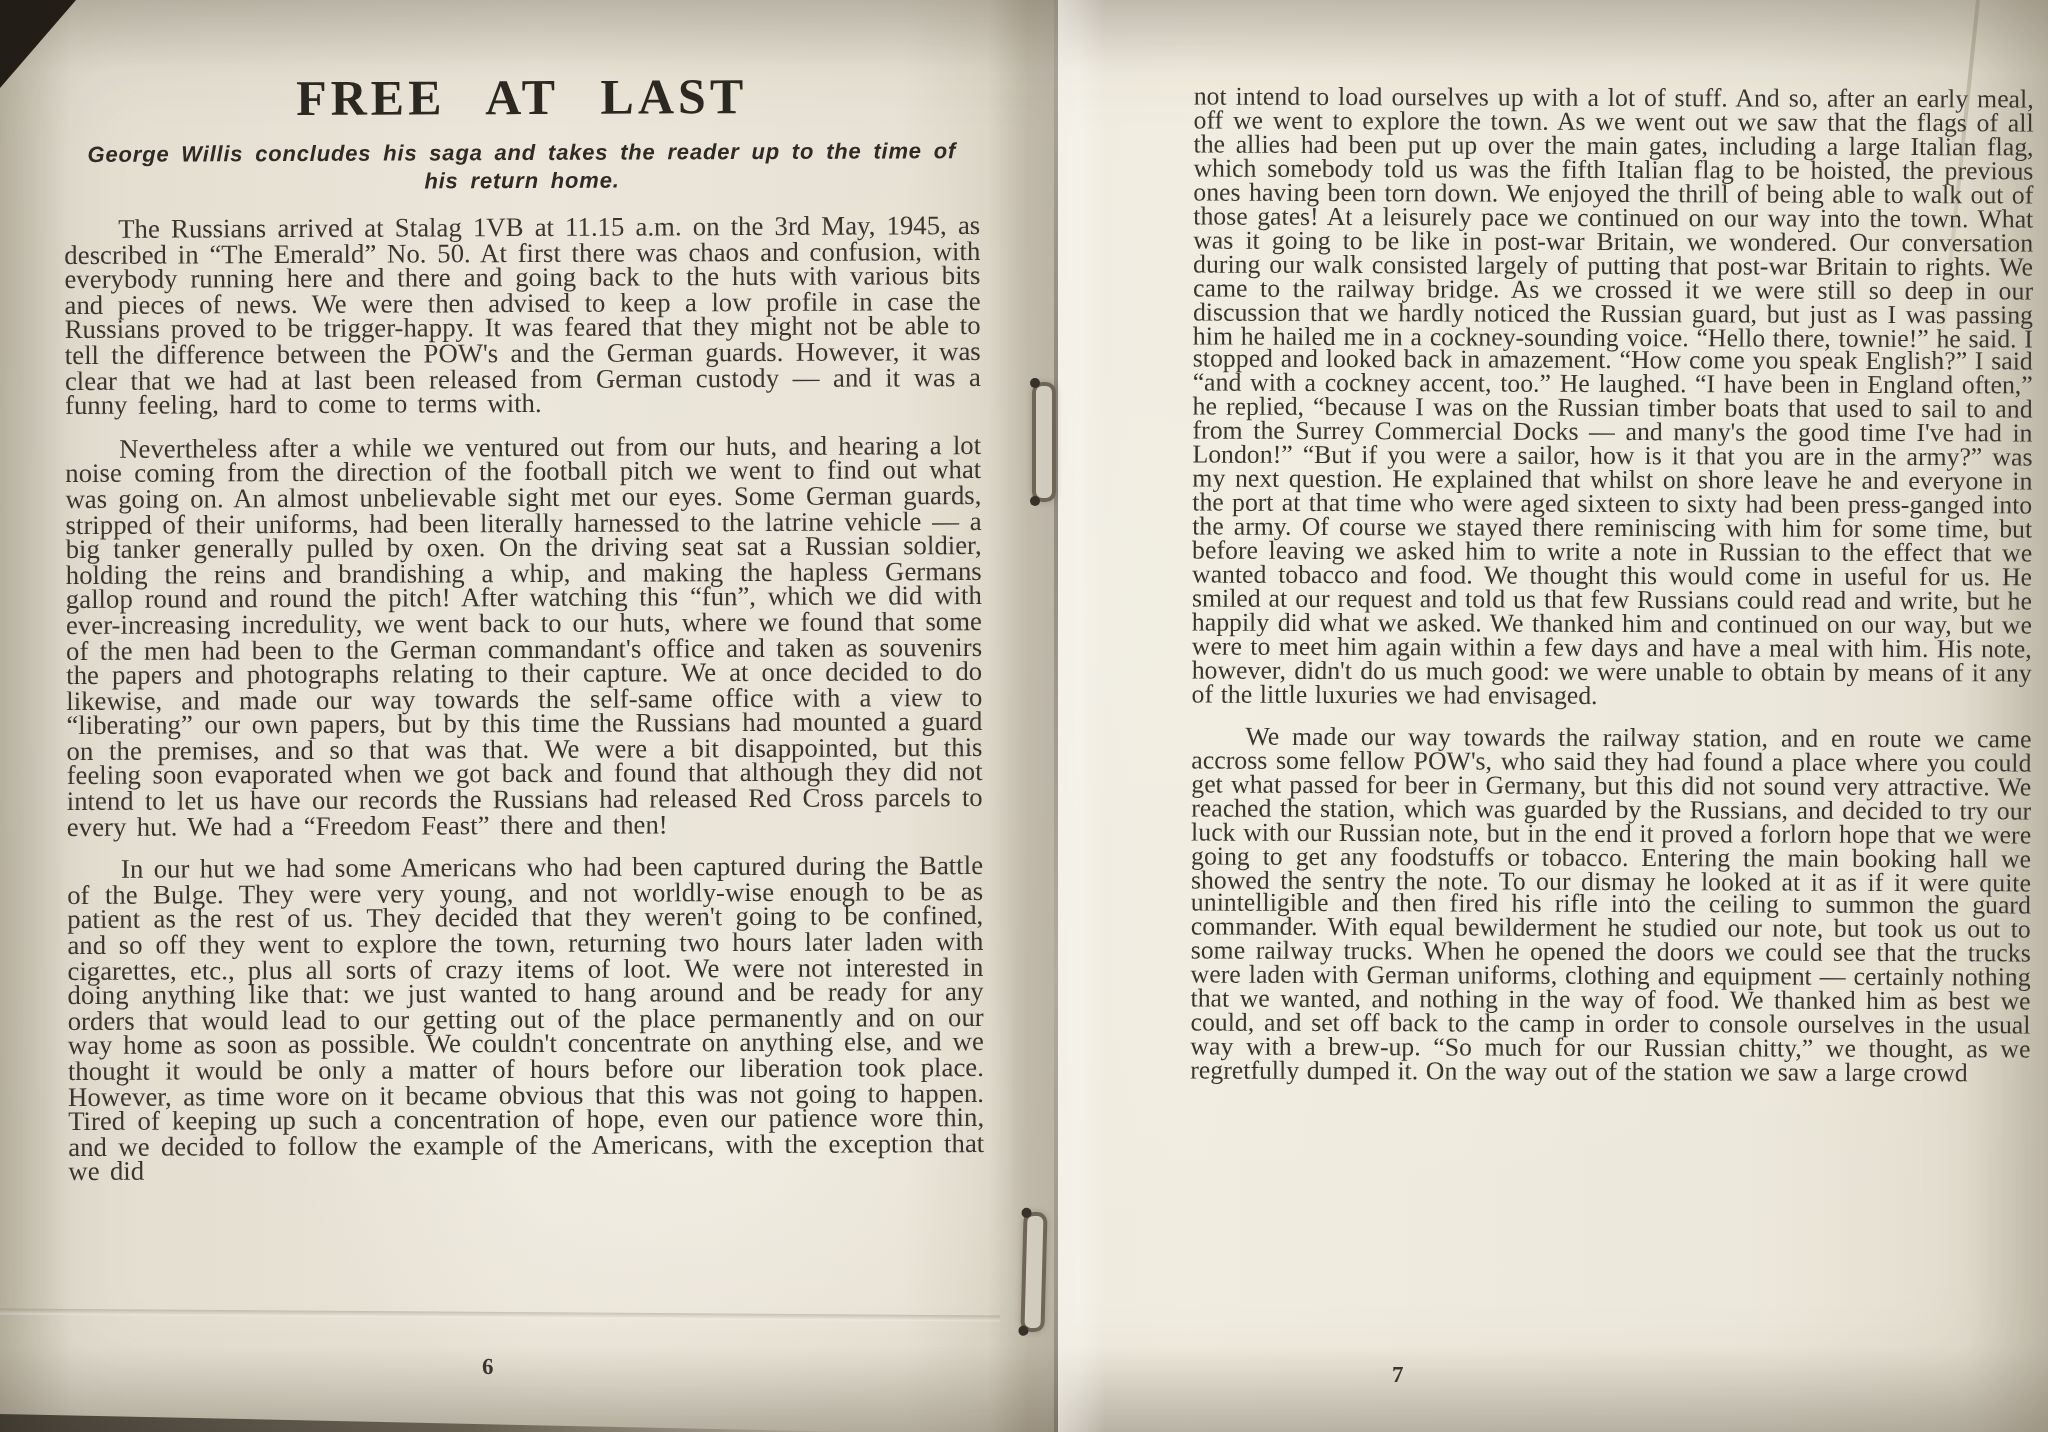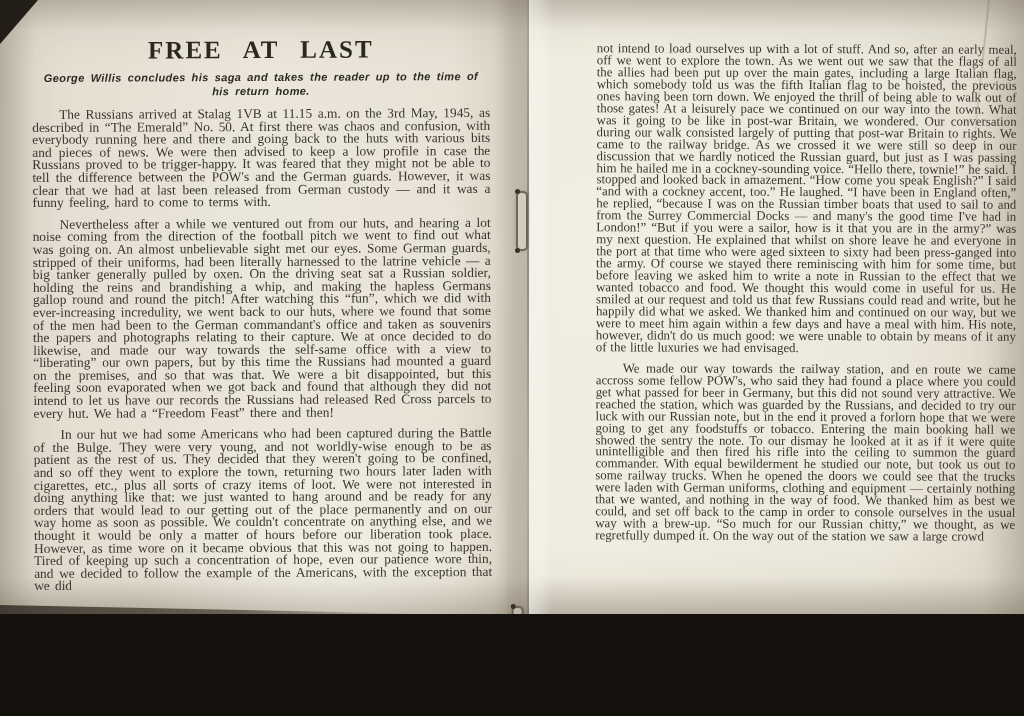--- a/index.html
+++ b/index.html
@@ -1,16 +1,16 @@
 <!DOCTYPE html>
 <html><head>
 <meta charset="utf-8">
 <style>
   html,body{margin:0;padding:0;background:#15110d;}
-  .photo{position:relative;width:1024px;height:614px;overflow:hidden;
+  .photo{position:relative;width:1024px;height:716px;overflow:hidden;
          background:#1c1813;font-family:"Liberation Serif",serif;}
   
   .paper{position:absolute;inset:0;
     background:
       radial-gradient(120% 95% at 52% 42%, rgba(255,255,255,0.10), rgba(0,0,0,0) 62%),
       linear-gradient(180deg, rgba(96,84,68,0.20) 0%, rgba(0,0,0,0) 5%, rgba(0,0,0,0) 94%, rgba(96,84,68,0.25) 100%),
       linear-gradient(90deg,#c7c0af 0%,#e2ddcf 3.5%,#eae5d8 26%,#e6e1d3 44%,#d5cebe 50.2%,#efebdf 52.6%,#f0ecdf 58%,#ebe7da 86%,#e2ddce 96%,#cfc8b8 100%);
     box-shadow:inset 0 0 60px rgba(70,58,44,.28);}
   
   .light-patch{position:absolute;left:150px;top:432px;width:356px;height:276px;

